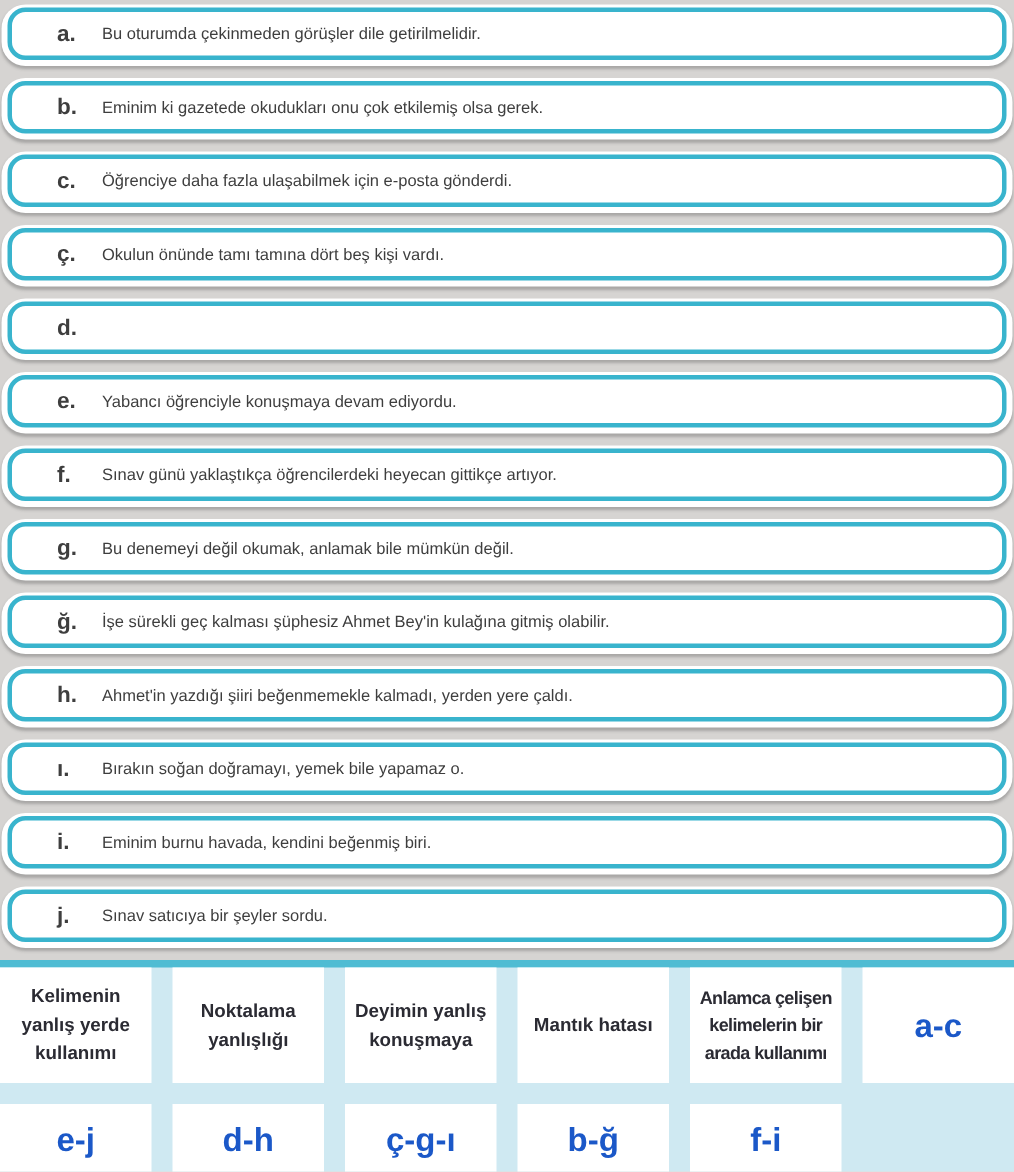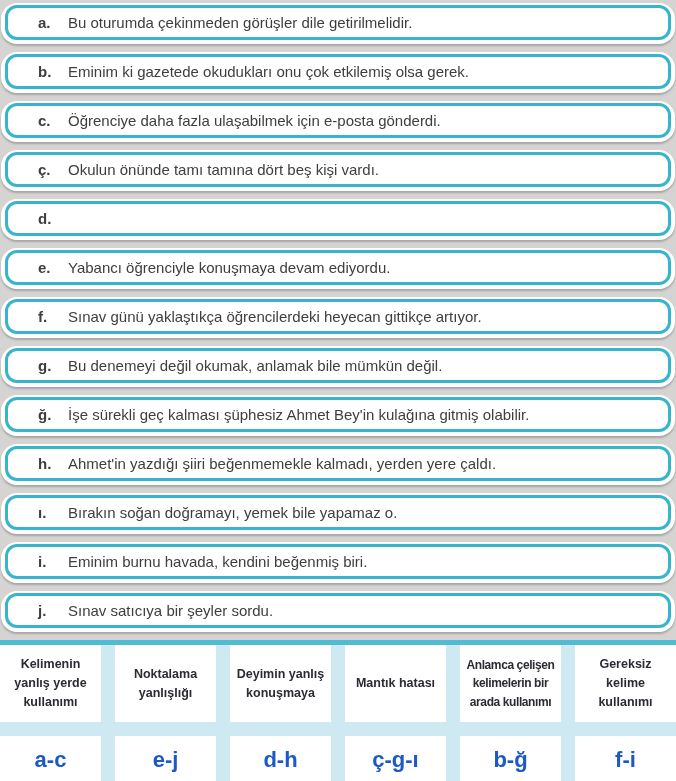--- a/index.html
+++ b/index.html
@@ -35,21 +35,21 @@
   }
   .s-label{
     flex:0 0 auto;
     margin-left:30px;
     width:30px;
     font-size:15px;
     font-weight:bold;
     color:#3e3e3e;
   }
   .s-text{
-    font-size:15px;
+    font-size:11px;
     color:#3e3e3e;
     white-space:nowrap;
   }
   .answer-table{
     margin-top:8px;
     display:grid;
     grid-template-columns:repeat(6,1fr);
     grid-template-rows:77px 48px;
     gap:14px;
     background:#cfe9f2;
@@ -184,21 +184,20 @@
     </div>
 
   </div>
 
   <div class="answer-table">
     <div class="th">Kelimenin yanlış yerde kullanımı</div>
     <div class="th">Noktalama yanlışlığı</div>
     <div class="th">Deyimin yanlış konuşmaya</div>
     <div class="th">Mantık hatası</div>
     <div class="th condensed">Anlamca çelişen kelimelerin bir arada kullanımı</div>
-    <div class="th">Gereksiz kelime kullanımı</div>
 
     <div class="td">a-c</div>
     <div class="td">e-j</div>
     <div class="td">d-h</div>
     <div class="td">ç-g-ı</div>
     <div class="td">b-ğ</div>
     <div class="td">f-i</div>
   </div>
 
 </div>

